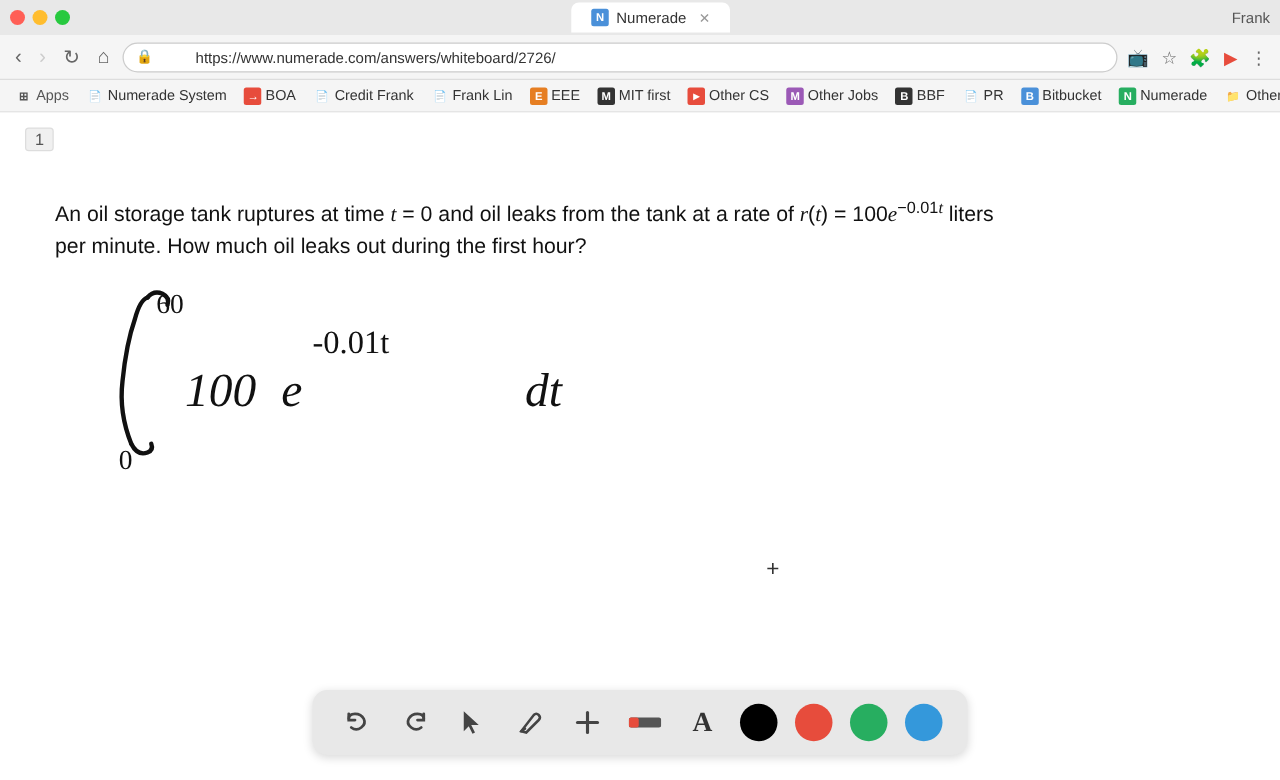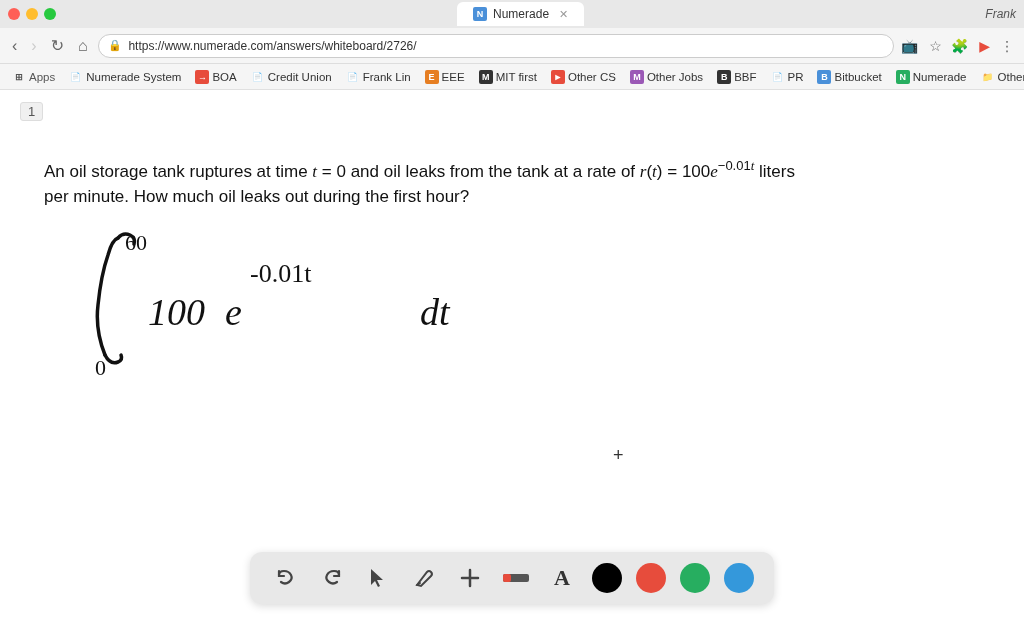--- a/index.html
+++ b/index.html
@@ -45,21 +45,21 @@
     .tab-favicon {
       width: 14px; height: 14px; background: #4a90d9; border-radius: 2px;
       display: flex; align-items: center; justify-content: center;
       color: white; font-size: 9px; font-weight: bold;
     }
     .tab-close {
       color: #999; font-size: 11px; cursor: pointer; margin-left: 4px;
     }
     .title-bar-right {
       display: flex; align-items: center; gap: 8px;
-      font-size: 12px; color: #555; font-style: italic;
+      font-size: 12px; color: #555;
     }
 
     
     .nav-bar {
       background: #f5f5f5;
       height: 36px;
       display: flex;
       align-items: center;
       padding: 0 8px;
       gap: 6px;
@@ -76,21 +76,21 @@
       border: 1px solid #ccc;
       border-radius: 16px;
       height: 24px;
       display: flex;
       align-items: center;
       padding: 0 10px;
       font-size: 12px;
       gap: 6px;
     }
     .secure-icon { color: #4CAF50; font-size: 11px; }
-    .address-text { color: #333; font-size: 12px; flex: 1; }
+    .address-text { color: #333; font-size: 12px; flex: 1; margin-left: 28px; }
     .nav-right { display: flex; align-items: center; gap: 6px; }
     .nav-icon-btn { background: none; border: none; cursor: pointer; color: #666; font-size: 14px; padding: 2px; }
 
     
     .bookmarks-bar {
       background: #f5f5f5;
       height: 26px;
       display: flex;
       align-items: center;
       padding: 0 6px;
@@ -247,21 +247,21 @@
   <div class="bookmark-item">
     <span class="bm-icon bm-doc">📄</span>
     <span>Numerade System</span>
   </div>
   <div class="bookmark-item">
     <span class="bm-icon bm-red">→</span>
     <span>BOA</span>
   </div>
   <div class="bookmark-item">
     <span class="bm-icon bm-doc">📄</span>
-    <span>Credit Union</span>
+    <span>Credit Frank</span>
   </div>
   <div class="bookmark-item">
     <span class="bm-icon bm-doc">📄</span>
     <span>Frank Lin</span>
   </div>
   <div class="bookmark-item">
     <span class="bm-icon bm-orange">E</span>
     <span>EEE</span>
   </div>
   <div class="bookmark-item">

